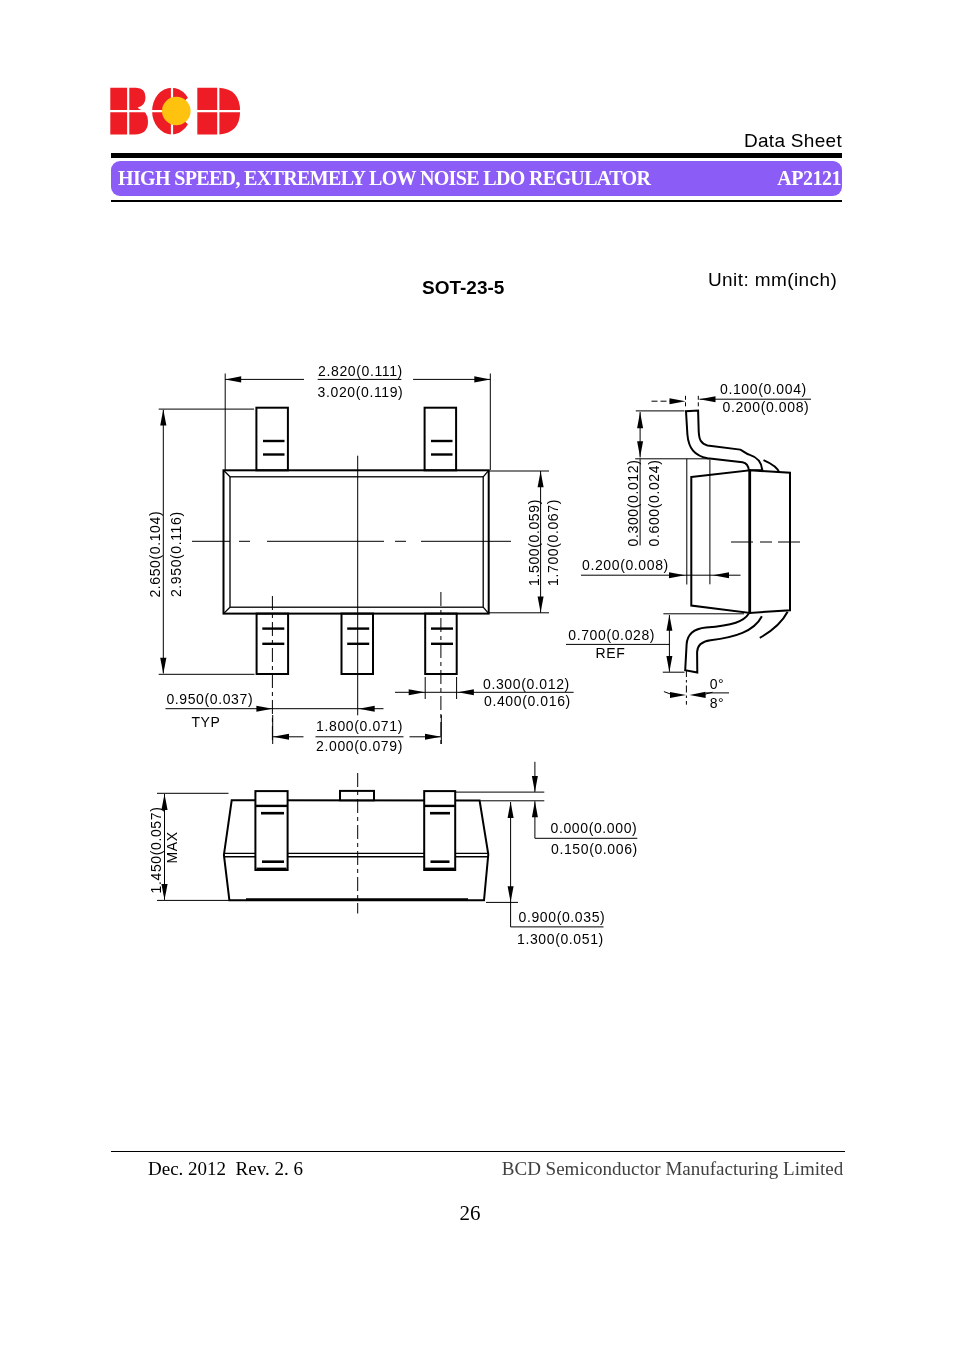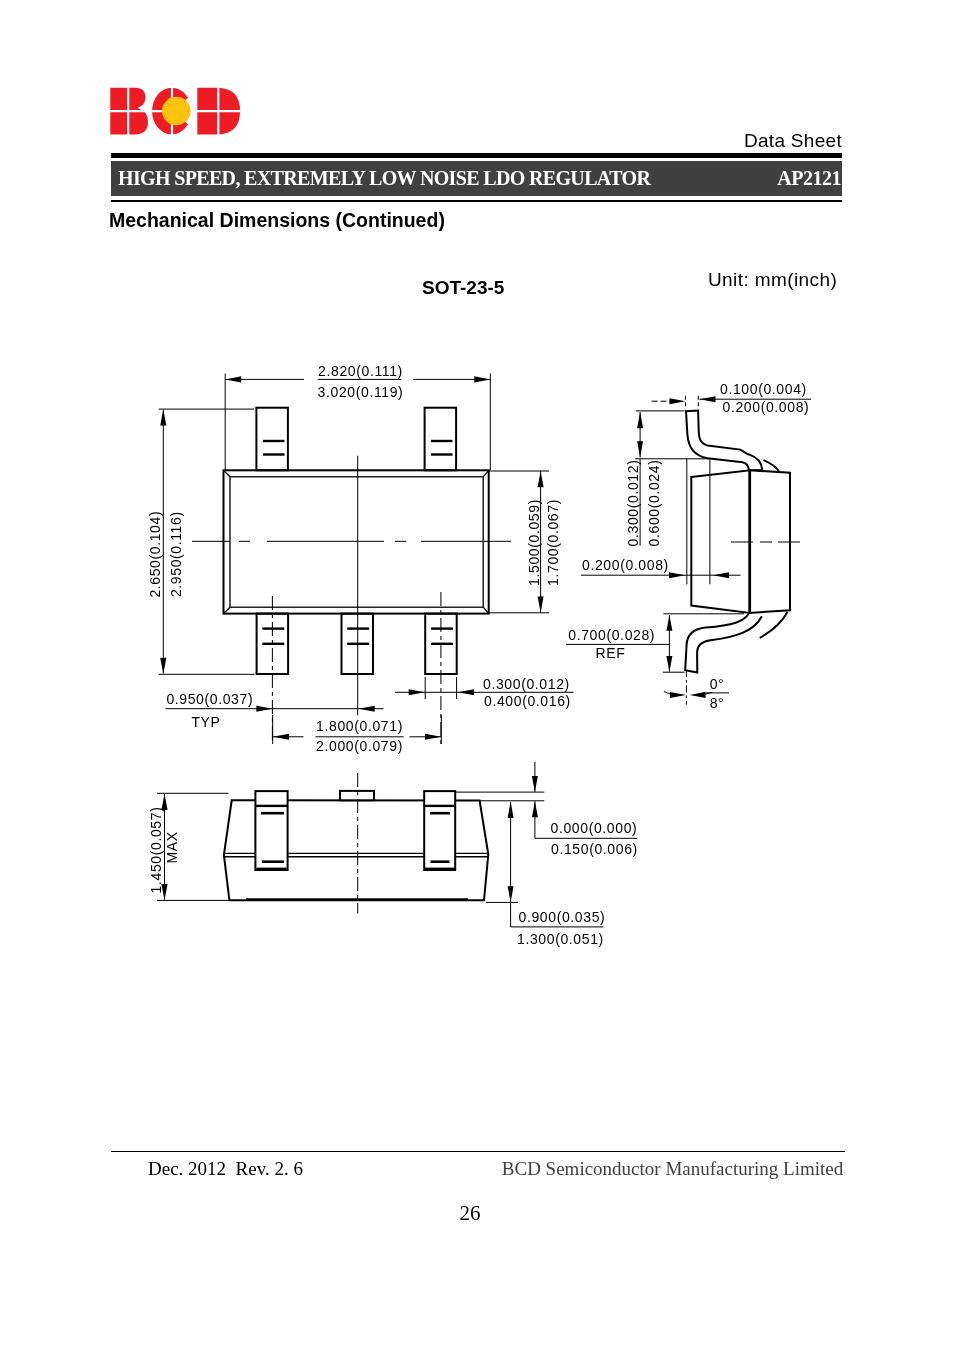--- a/index.html
+++ b/index.html
@@ -30,29 +30,28 @@
     </g>
 
     <circle cx="68.3" cy="26" r="14.3" fill="#ffc20e"></circle>
   </g>
 </svg>
 
 <div class="abs" style="left:500px;top:130px;width:342px;text-align:right;font-size:19px;letter-spacing:0.3px;color:#000;">Data Sheet</div>
 
 <div class="abs" style="left:111px;top:153px;width:731px;height:5px;background:#000;"></div>
 
-<div class="abs" style="left:111px;top:161px;width:731px;height:35px;background:#404040;color:#fff;
- font-family:'Liberation Serif',serif;font-weight:bold;font-size:20px;">
+<div class="abs" style="left:111px;top:161px;width:731px;height:35px;background:#8b5cf6;color:#fff;
+ font-family:'Liberation Serif',serif;font-weight:bold;font-size:20px;border-radius:9px;">
   <span style="position:absolute;left:7px;top:6px;letter-spacing:-0.65px;">HIGH SPEED, EXTREMELY LOW NOISE LDO REGULATOR</span>
   <span style="position:absolute;right:1px;top:6px;letter-spacing:-0.5px;">AP2121</span>
 </div>
 
 <div class="abs" style="left:111px;top:200px;width:731px;height:2px;background:#000;"></div>
 
-<div class="abs" style="left:109px;top:209px;font-size:19.5px;font-weight:bold;color:#000;">Mechanical Dimensions (Continued)</div>
 
 <div class="abs" style="left:422px;top:268.5px;font-size:19px;font-weight:bold;color:#000;margin-top:8px;">SOT-23-5</div>
 
 <div class="abs" style="left:708px;top:268.5px;font-size:19px;letter-spacing:0.4px;font-weight:normal;color:#000;">Unit: mm(inch)</div>
 
 <svg class="abs" style="left:0;top:0" width="954" height="1350" viewBox="0 0 954 1350" fill="none" stroke="none">
 <g stroke="#000" stroke-width="2" fill="none">
 
 <rect x="223.5" y="470.3" width="265.2" height="143.3"></rect>
 

